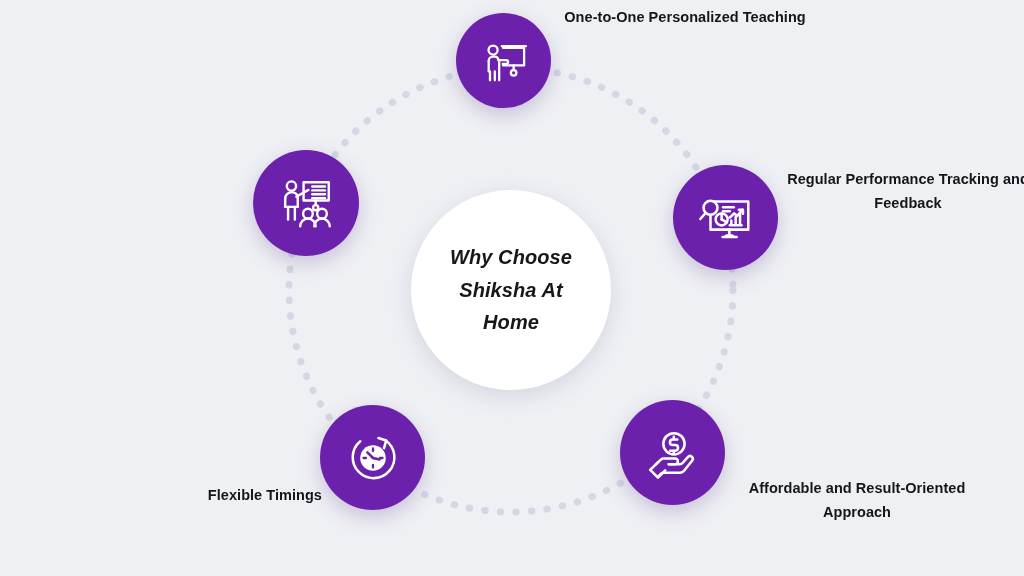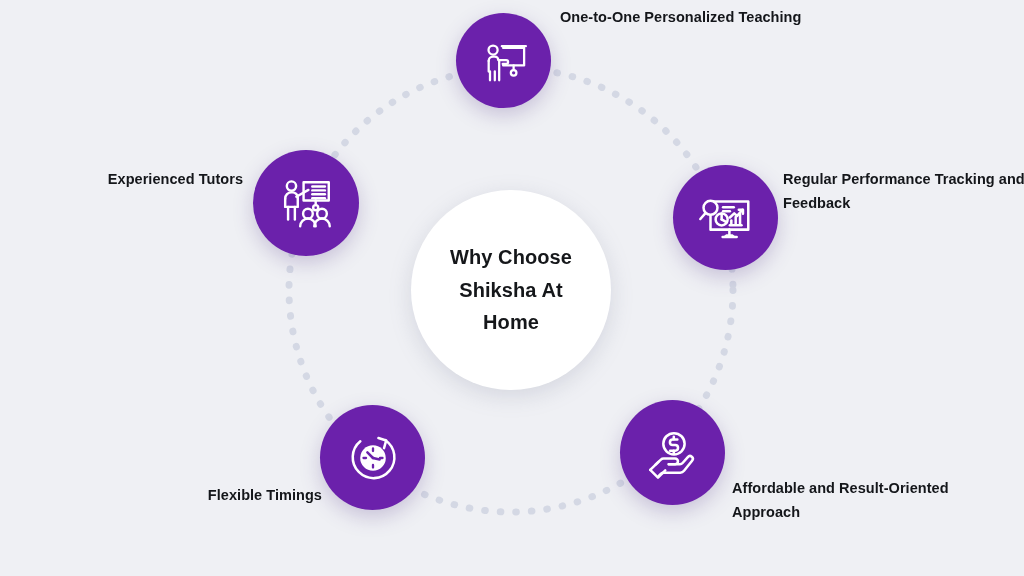--- a/index.html
+++ b/index.html
@@ -45,20 +45,21 @@
     justify-content: center;
   }
   .hub-text {
     font-size: 20px;
     font-weight: bold;
     color: #15171a;
     text-align: center;
     line-height: 1.62;
     letter-spacing: 0.1px;
     padding: 0 22px;
+    font-style: italic;
   }
 
   
   .node {
     position: absolute;
     border-radius: 50%;
     background: #6b21ab;
     box-shadow: 0 7px 20px rgba(90,60,140,0.26);
     display: flex;
     align-items: center;
@@ -69,21 +70,21 @@
   
   .label {
     position: absolute;
     font-size: 14.5px;
     font-weight: bold;
     color: #14161a;
     line-height: 1.68;
     letter-spacing: 0.05px;
     white-space: pre-line;
   }
-  .label.right { text-align: left; }
+  .label.right { text-align: center; }
   .label.left  { text-align: right; }
 
   
   #node-1 { left: 456px; top: 13px;  width: 95px;  height: 95px; }
   #lbl-1  { left: 560px; top: 5px;   width: 250px; }
 
   #node-2 { left: 673px; top: 165px; width: 105px; height: 105px; }
   #lbl-2  { left: 783px; top: 167px; width: 250px; }
 
   #node-3 { left: 620px; top: 400px; width: 105px; height: 105px; }
@@ -231,15 +232,14 @@
         <path d="M20.5 36 v13"></path>
 
         <circle cx="34" cy="43" r="5"></circle>
         <path d="M26 56 a8 8 0 0 1 16 0"></path>
 
         <circle cx="48.5" cy="43" r="5"></circle>
         <path d="M40.5 56 a8 8 0 0 1 16 0"></path>
       </svg>
     </span>
   </div>
-  <div class="label left" id="lbl-5">Experienced Tutors</div>
 
 </div>
 
 </body></html>

